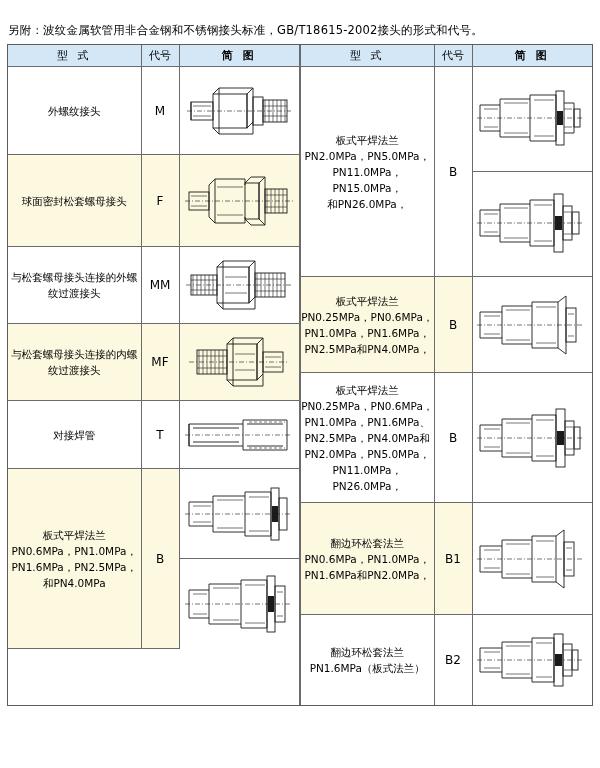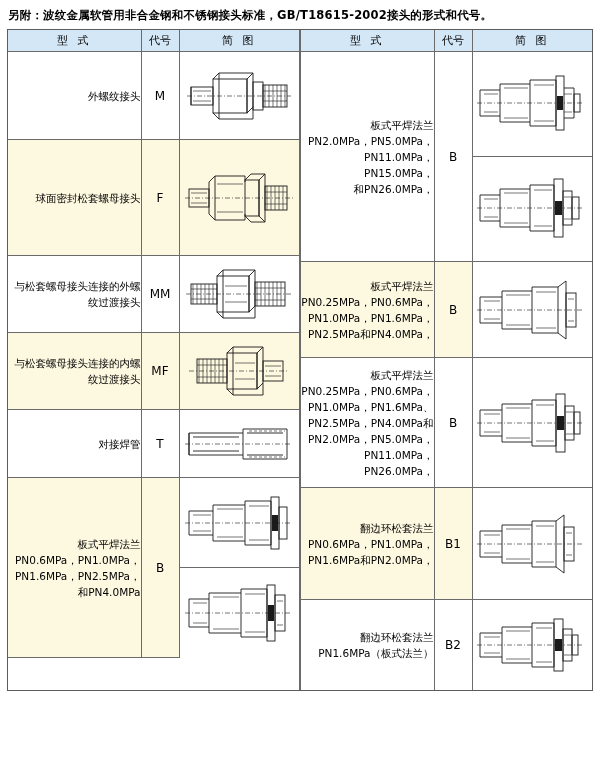--- a/index.html
+++ b/index.html
@@ -17,39 +17,38 @@
   .page {
     width: 600px;
     height: 768px;
     position: relative;
     box-sizing: border-box;
     padding: 0;
   }
   .caption {
     font-size: 11.5px;
     line-height: 16px;
-    padding: 7px 6px 6px 8px;
+    padding: 22px 6px 6px 8px;
     letter-spacing: 0.2px;
     color: #000;
-    font-weight: bold;
   }
   thead th {
     background: #d4e7f7;
     height: 22px;
     font-weight: normal;
     font-size: 11px;
     letter-spacing: 4px;
     text-align: center;
   }
 
   td.type {
     padding: 5px 6px 5px 7px;
     font-size: 10.5px;
     line-height: 16px;
-    text-align: right;
+    text-align: center;
   }
   td.type.center-v { vertical-align: middle; }
   td.code {
     text-align: center;
     font-size: 12px;
     vertical-align: middle;
   }
   td.fig {
     text-align: center;
     vertical-align: middle;
@@ -80,21 +79,21 @@
     table-layout: fixed;
     width: 100%;
   }
   table.half-tbl td, table.half-tbl th {
     border: 1px solid #6b6b6b;
     padding: 0;
     vertical-align: middle;
   }
   table.half-tbl tr:first-child th { border-top: none; }
   table.half-tbl td:first-child, table.half-tbl th:first-child { border-left: none; }
-  table.half-tbl td:last-child, table.half-tbl th:last-child { border-right: none; }
+  table.half-tbl td:last-child, table.half-tbl th:last-child { border-right: none; font-weight: bold; }
   table.half-tbl tr:last-child td { border-bottom: none; }
   .divider {
     width: 3px;
     background: #fff;
     border-left: 1px solid #6b6b6b;
     border-right: 1px solid #6b6b6b;
     box-sizing: border-box;
   }
   th.hdr {
     background: #d4e7f7;
@@ -156,21 +155,21 @@
                     </g>
                     <g stroke-width="0.6" stroke-dasharray="5 2 1 2">
                       <path d="M4 31 L108 31"></path>
                     </g>
                   </g>
                 </svg>
               </div>
             </td>
           </tr>
 
-          <tr style="height:116px">
+          <tr style="height:92px">
             <td class="type tint center-v">
               <div class="multiline">球面密封松套螺母接头</div>
             </td>
             <td class="code tint">F</td>
             <td class="fig tint">
               <div class="fig-wrap">
                 <svg width="112" height="64" viewBox="0 0 112 64">
                   <g fill="none" stroke="#1a1a1a" stroke-width="0.9">
                     <rect x="6" y="23" width="20" height="18"></rect>
                     <path d="M26 16 L26 48"></path>

